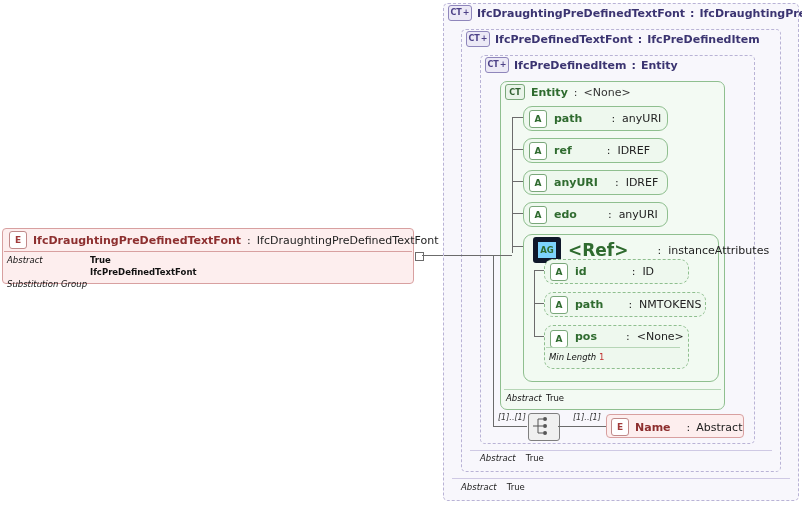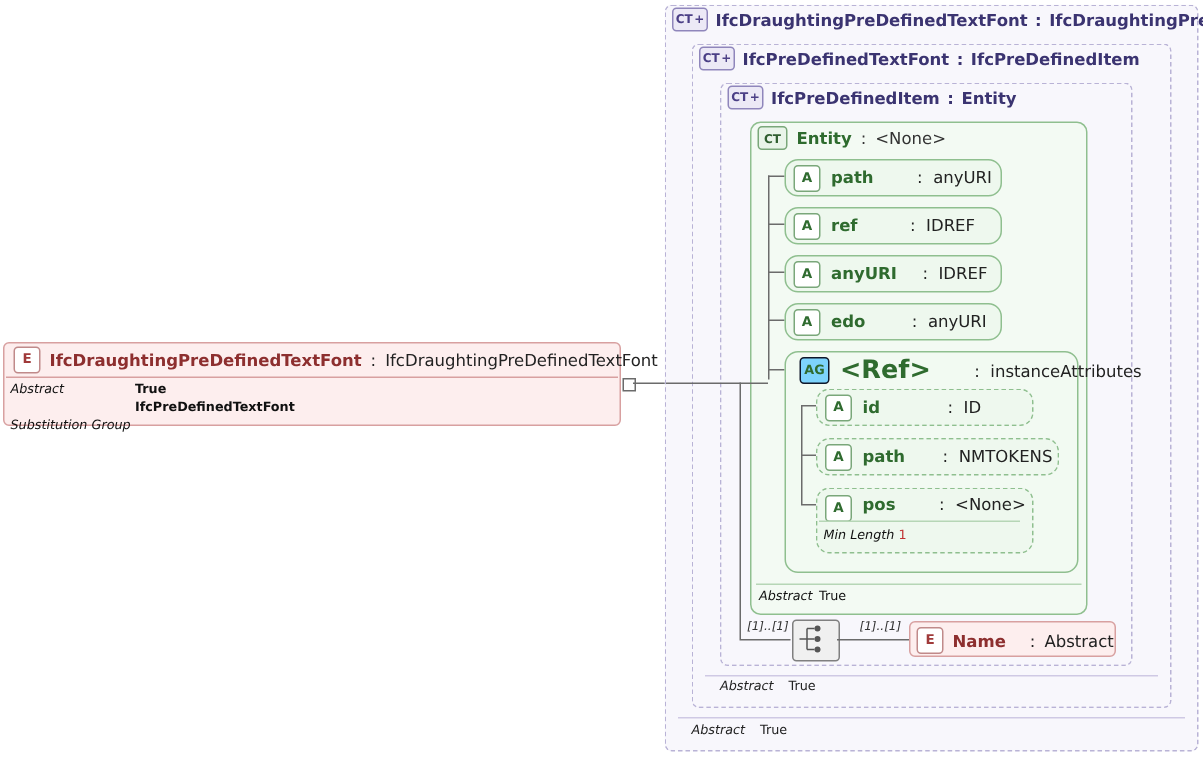--- a/index.html
+++ b/index.html
@@ -35,21 +35,21 @@
         display:flex;align-items:center;gap:7px;padding-left:5px;}
   .attr .a-badge{width:16px;height:16px;border:1px solid #7aa77a;background:#ffffff;border-radius:3px;
         font-size:9px;color:#2f6b2f;font-weight:bold;display:flex;align-items:center;justify-content:center;}
   .attr .a-name{font-size:11px;color:#2f6b2f;font-weight:bold;white-space:nowrap;}
   .attr .a-type{font-size:11px;color:#222;white-space:nowrap;}
   .attr.dashed{border-style:dashed;}
 
   
   .ag-box{position:absolute;border:1px solid #8fbf8f;background:#f2faf2;border-radius:9px;}
   .ag-head{position:absolute;display:flex;align-items:center;gap:7px;padding-left:5px;}
-  .ag-badge{width:18px;height:16px;border:1px solid #0f172a;background:#7dd3fc;border-radius:3px;
+  .ag-badge{width:18px;height:16px;border:5px solid #0f172a;background:#7dd3fc;border-radius:3px;
         font-size:8.5px;color:#2f6b2f;font-weight:bold;display:flex;align-items:center;justify-content:center;}
   .ag-name{font-size:17px;color:#2f6b2f;font-weight:bold;white-space:nowrap;}
   .ag-type{font-size:11px;color:#222;white-space:nowrap;}
 
   
   .el-box{border:1px solid #d8a0a0;background:#fdeeee;border-radius:4px;}
   .el-head{position:absolute;display:flex;align-items:center;gap:6px;}
   .el-badge{width:16px;height:16px;border:1px solid #c08a8a;background:#fff;border-radius:3px;
         font-size:9px;color:#a03a3a;font-weight:bold;display:flex;align-items:center;justify-content:center;}
   .el-title{font-size:11px;color:#8d2f2f;font-weight:bold;white-space:nowrap;}

